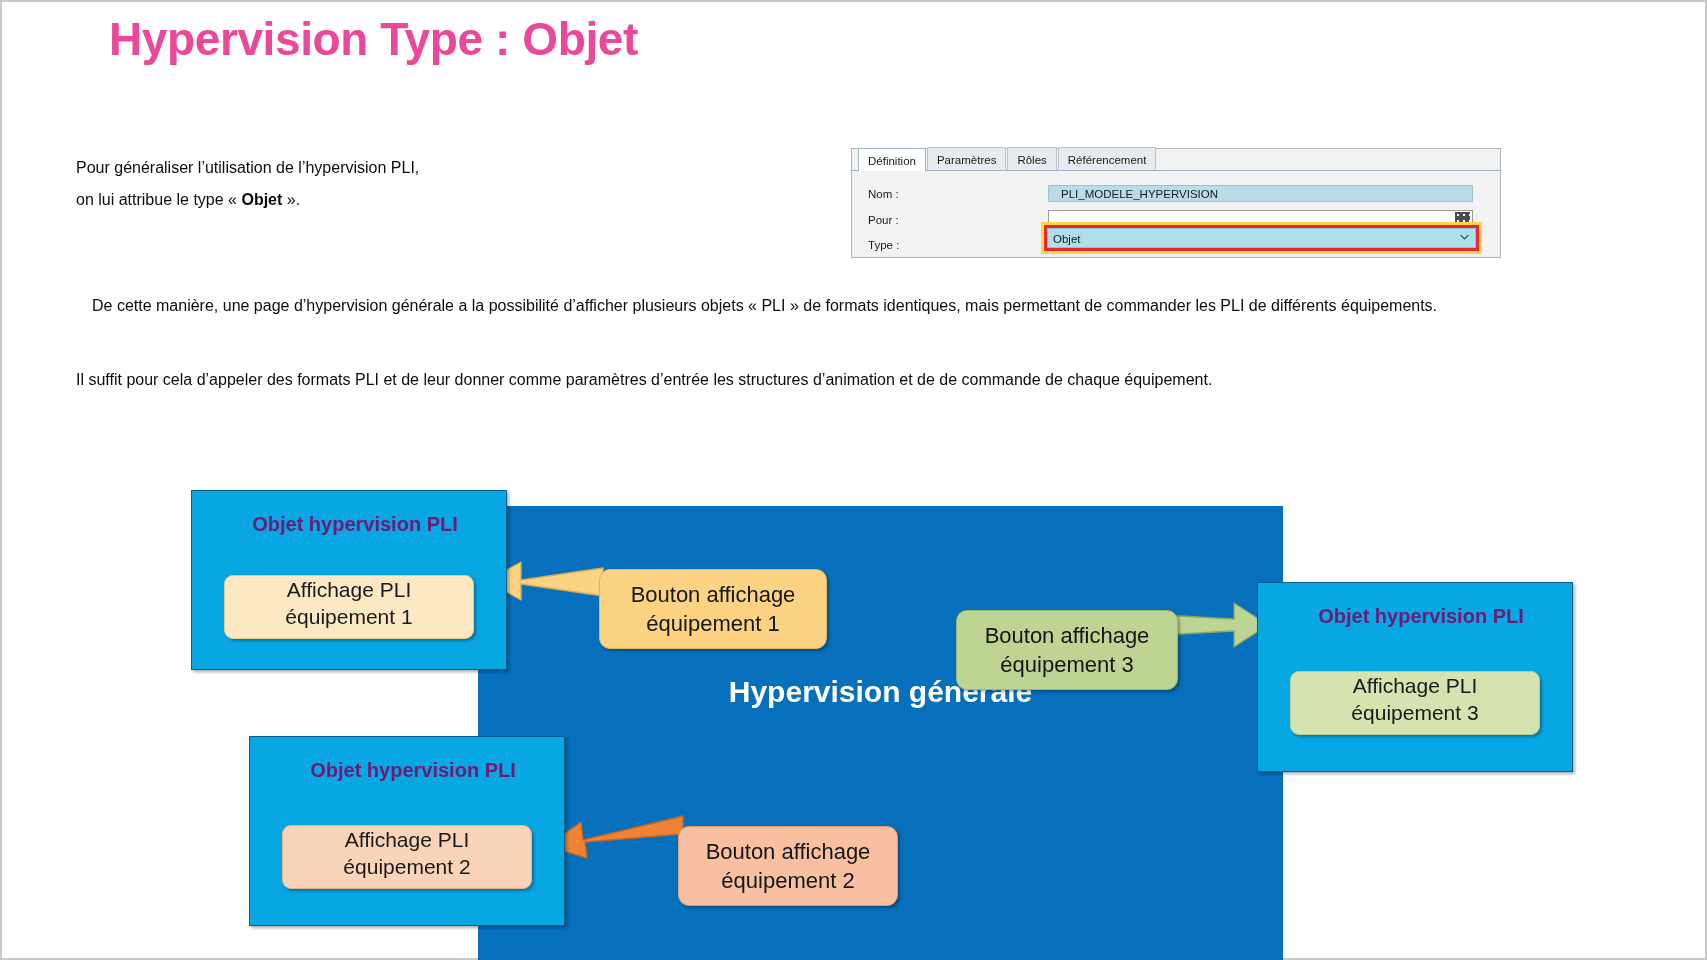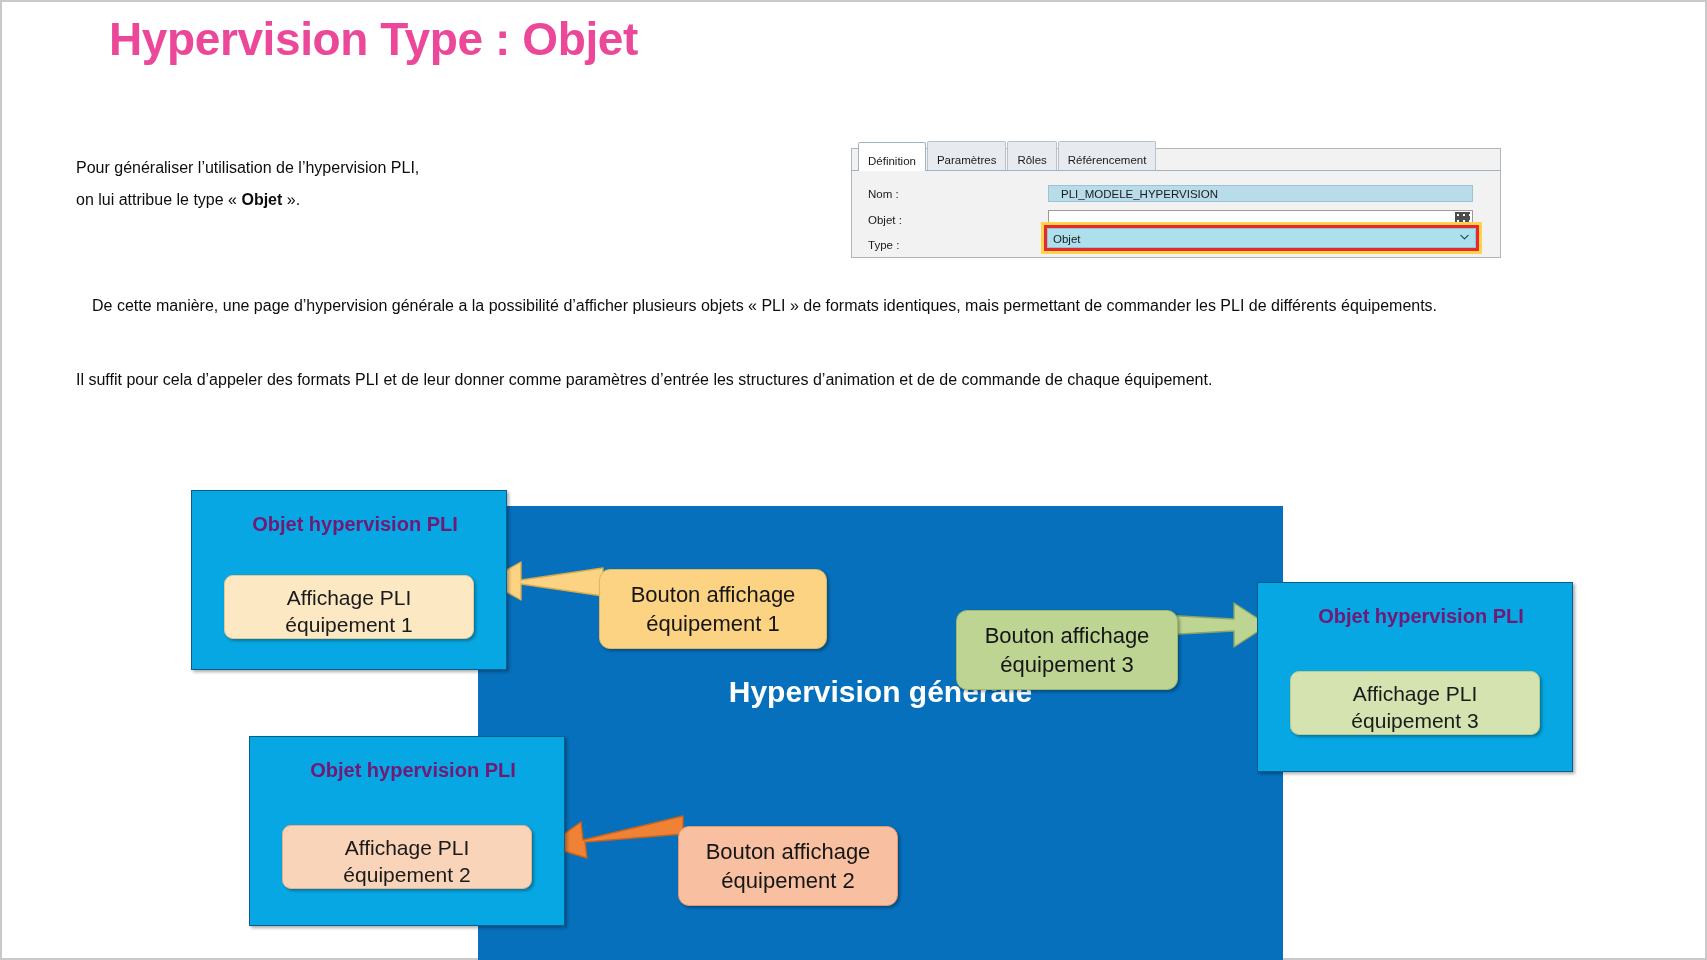--- a/index.html
+++ b/index.html
@@ -80,21 +80,21 @@
     height: 22px;
     border-bottom: 1px solid #9fb3c6;
     box-sizing: border-box;
     display: flex;
     align-items: flex-end;
     padding-left: 6px;
   }
   .inset-tab {
     font-size: 11.5px;
     color: #1a1a1a;
-    padding: 12px 9px 3px 9px;
+    padding: 6px 9px 3px 9px;
     border: 1px solid #b9c3cc;
     border-bottom: none;
     background: #e7ebef;
     margin-right: 1px;
     border-radius: 2px 2px 0 0;
     line-height: 13px;
     white-space: nowrap;
   }
   .inset-tab.active {
     background: #ffffff;
@@ -229,21 +229,21 @@
     margin-left: 12px;
   }
   .display-chip {
     position: absolute;
     left: 50%;
     transform: translateX(-50%);
     width: 248px;
     height: 62px;
     border-radius: 9px;
     display: flex;
-    align-items: flex-end;
+    align-items: flex-start;
     justify-content: center;
     text-align: center;
     font-size: 21px;
     line-height: 27px;
     color: #1a1a1a;
     box-shadow: 2px 2px 3px rgba(0,0,0,0.3);
   }
 
   #object-box-1 { left: 191px; top: 60px; width: 316px; height: 180px; }
   #display-chip-1 { top: 84px; background: #fce9c4; border: 1px solid #e8c98b; }
@@ -305,21 +305,21 @@
     <div class="inset-tab">Rôles</div>
     <div class="inset-tab">Référencement</div>
   </div>
 
   <div class="inset-row" style="top:31px;">
     <span class="inset-label">Nom :</span>
     <span class="inset-field" id="inset-nom-value">PLI_MODELE_HYPERVISION</span>
   </div>
 
   <div class="inset-row" style="top:57px;">
-    <span class="inset-label">Objet :</span>
+    <span class="inset-label">Pour :</span>
     <span class="inset-field" id="inset-code-value">
       <span id="qr-icon"></span>
     </span>
   </div>
 
   <div class="inset-row" style="top:82px;">
     <span class="inset-label">Type :</span>
   </div>
 
   <div id="inset-type-wrap">

